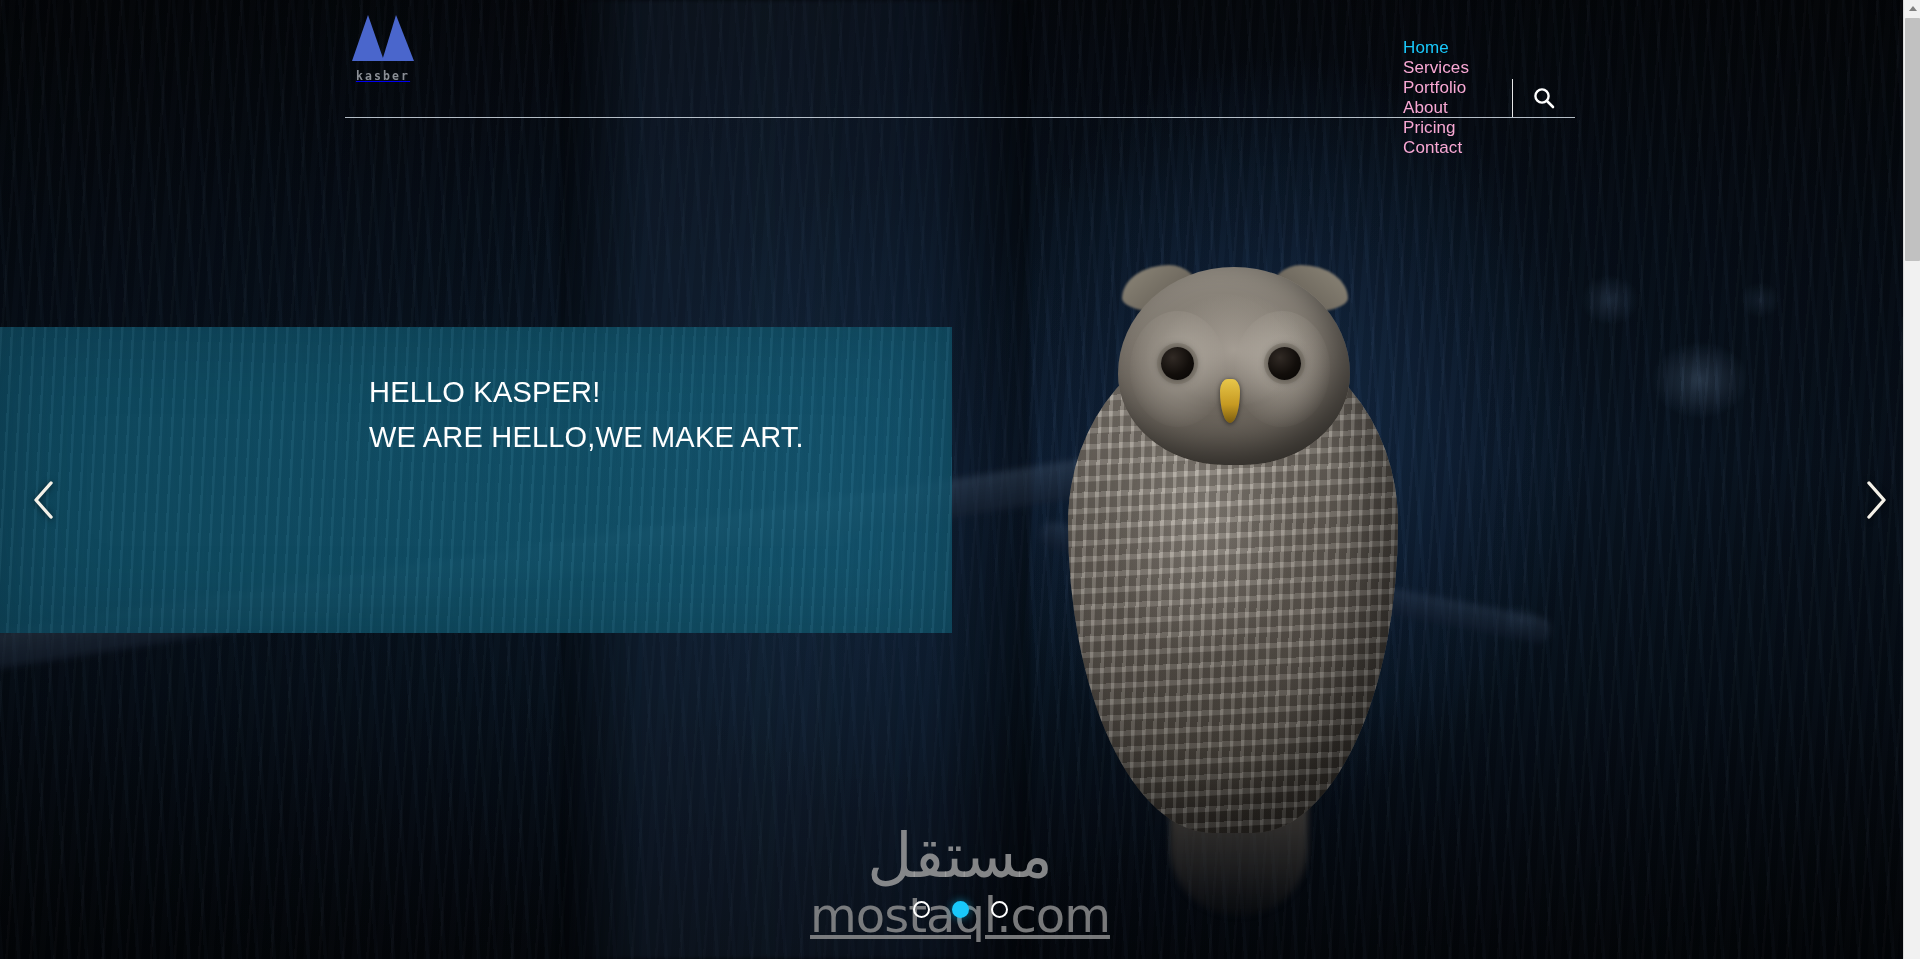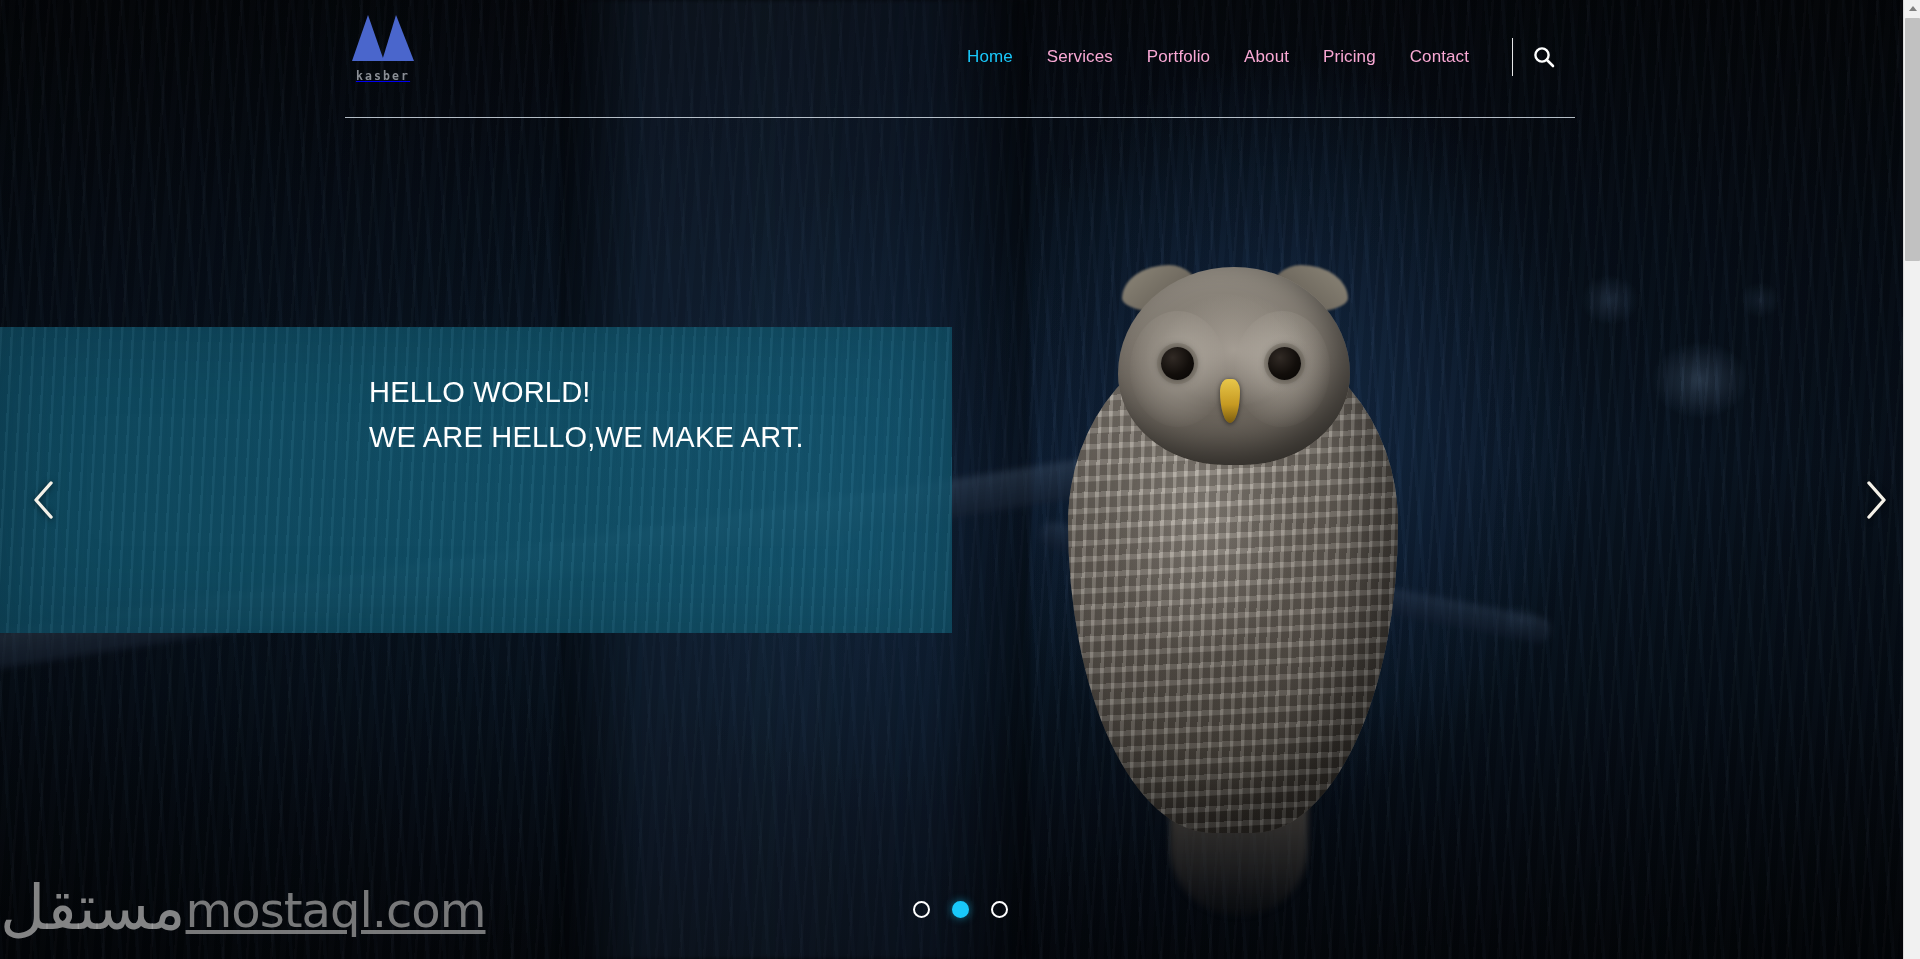--- a/index.html
+++ b/index.html
@@ -151,21 +151,21 @@
   .logo { display:flex; flex-direction:column; align-items:center; margin-top:15px; margin-left:7px; }
   .logo-mark { width:62px; height:46px; display:block; }
   .logo-text {
     margin-top:8px; color:#8b8f96; font-size:11.5px;
     letter-spacing:2.1px; font-weight:700;
     font-family:"DejaVu Sans Mono", monospace;
     text-align:center;
   }
   
   .nav-wrap { display:flex; align-items:center; margin-top:38px; }
-  .nav { display:flex; align-items:flex-start; gap:0; }
+  .nav { display:flex; align-items:flex-start; gap:0;flex-direction:column; }
   .nav a {
     color:#f9a8d4; font-size:17px; text-decoration:none;
     padding:0 17px; letter-spacing:.1px; white-space:nowrap;
   }
   .nav a.active { color:#19c8fa; }
   .nav-divider {
     width:1px; height:38px; background:rgba(255,255,255,.9);
     margin-left:26px; margin-right:0;
   }
   .search-btn {
@@ -225,21 +225,21 @@
     border:2px solid #ffffff; background:transparent; cursor:pointer; padding:0;
   }
   .bullet.active {
     background:#19c8fa; border-color:#19c8fa;
     box-shadow:0 0 8px rgba(25,200,250,.55);
   }
 
   
   .watermark {
     position:absolute; left:0; right:0; bottom:20px;
-    display:flex; align-items:center;
+    display:flex; flex-direction:column; align-items:center;
     z-index:31; pointer-events:none; user-select:none;
   }
   .wm-ar {
     color:rgba(164,164,164,.80); font-size:62px; line-height:1;
     font-family:"DejaVu Sans", sans-serif; font-weight:400; direction:rtl;
     letter-spacing:1px;
   }
   .wm-lat {
     margin-top:4px; color:rgba(152,152,152,.78); font-size:48px; line-height:1;
     font-family:"DejaVu Sans", sans-serif; font-weight:400; letter-spacing:-1px;text-decoration:underline;
@@ -320,21 +320,21 @@
             <line x1="15" y1="15" x2="21" y2="21" stroke="#ffffff" stroke-width="2.6" stroke-linecap="round"></line>
           </svg>
         </button>
       </div>
 
     </div>
   </header>
 
   <section class="hero-panel">
     <div class="hero-content">
-      <h1 class="hero-h1">HELLO WORLD!</h1>
+      <h1 class="hero-h1">HELLO KASPER!</h1>
       <h2 class="hero-h2">WE ARE HELLO,WE MAKE ART.</h2>
     </div>
   </section>
 
   <button class="arrow arrow-prev">
     <svg width="30" height="44" viewBox="0 0 30 44">
       <polyline points="22,5 7,22 22,39" fill="none" stroke="currentColor" stroke-width="3.4" stroke-linecap="round" stroke-linejoin="round"></polyline>
     </svg>
   </button>
   <button class="arrow arrow-next">

